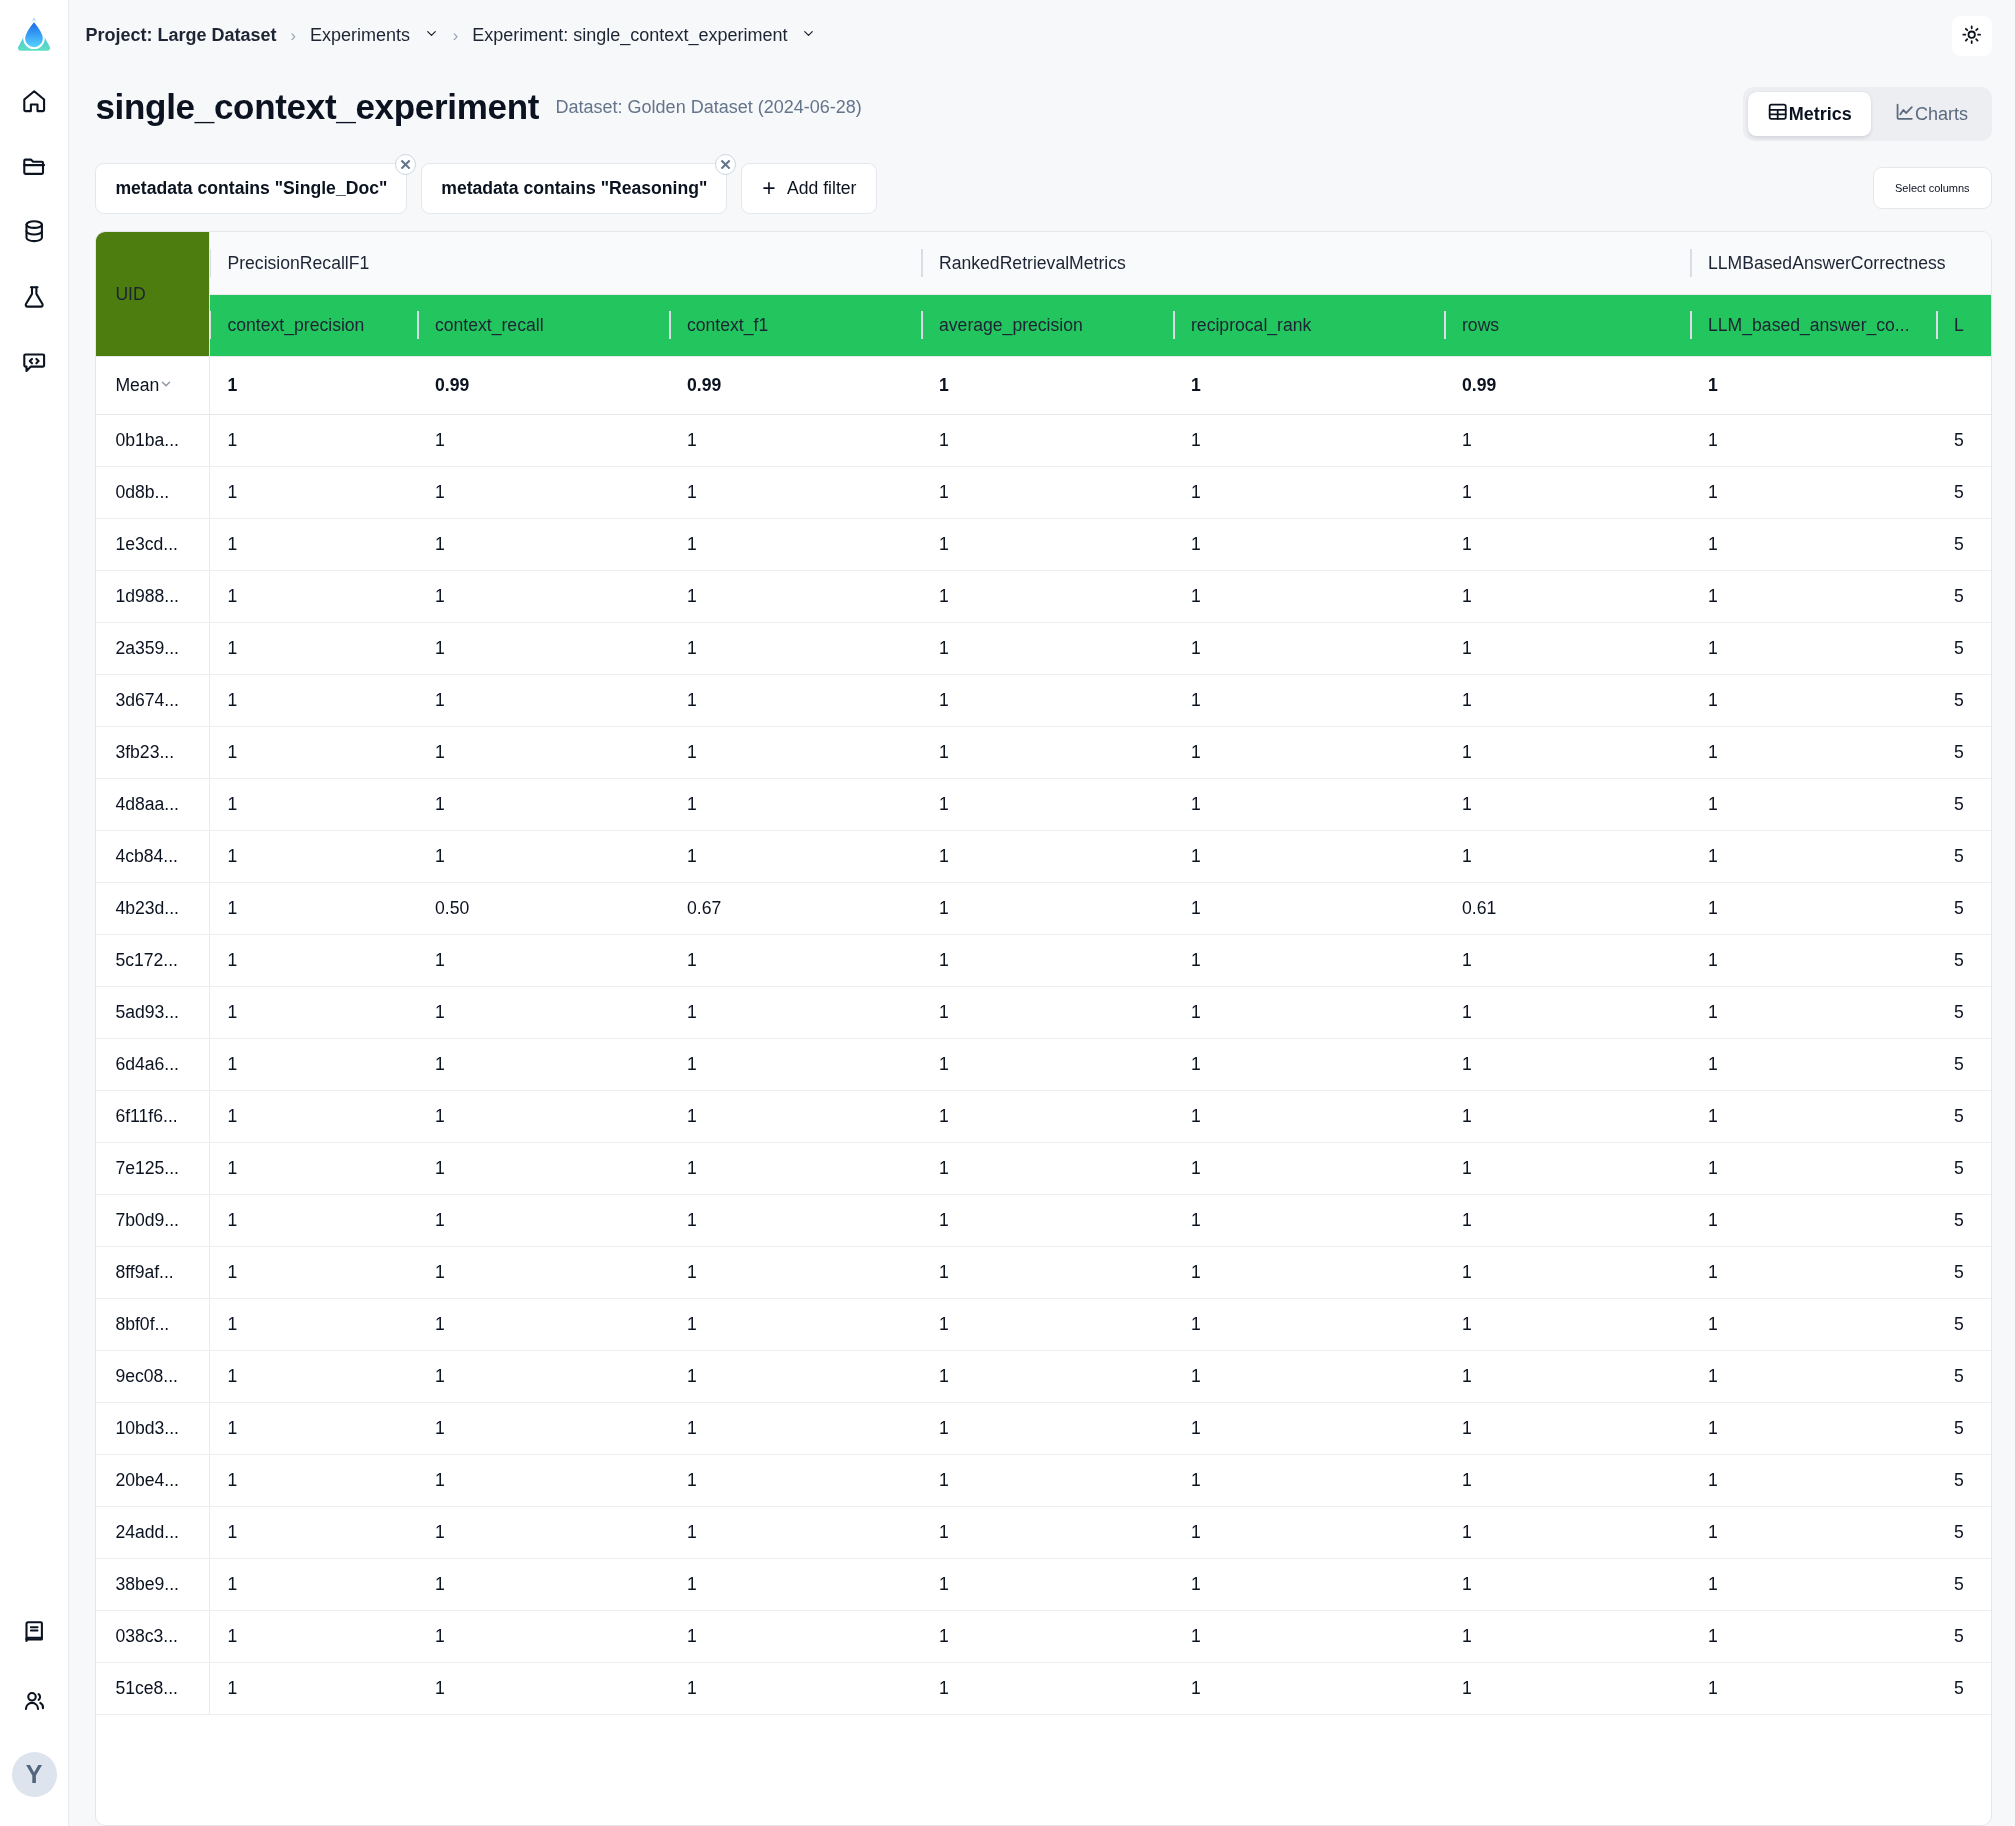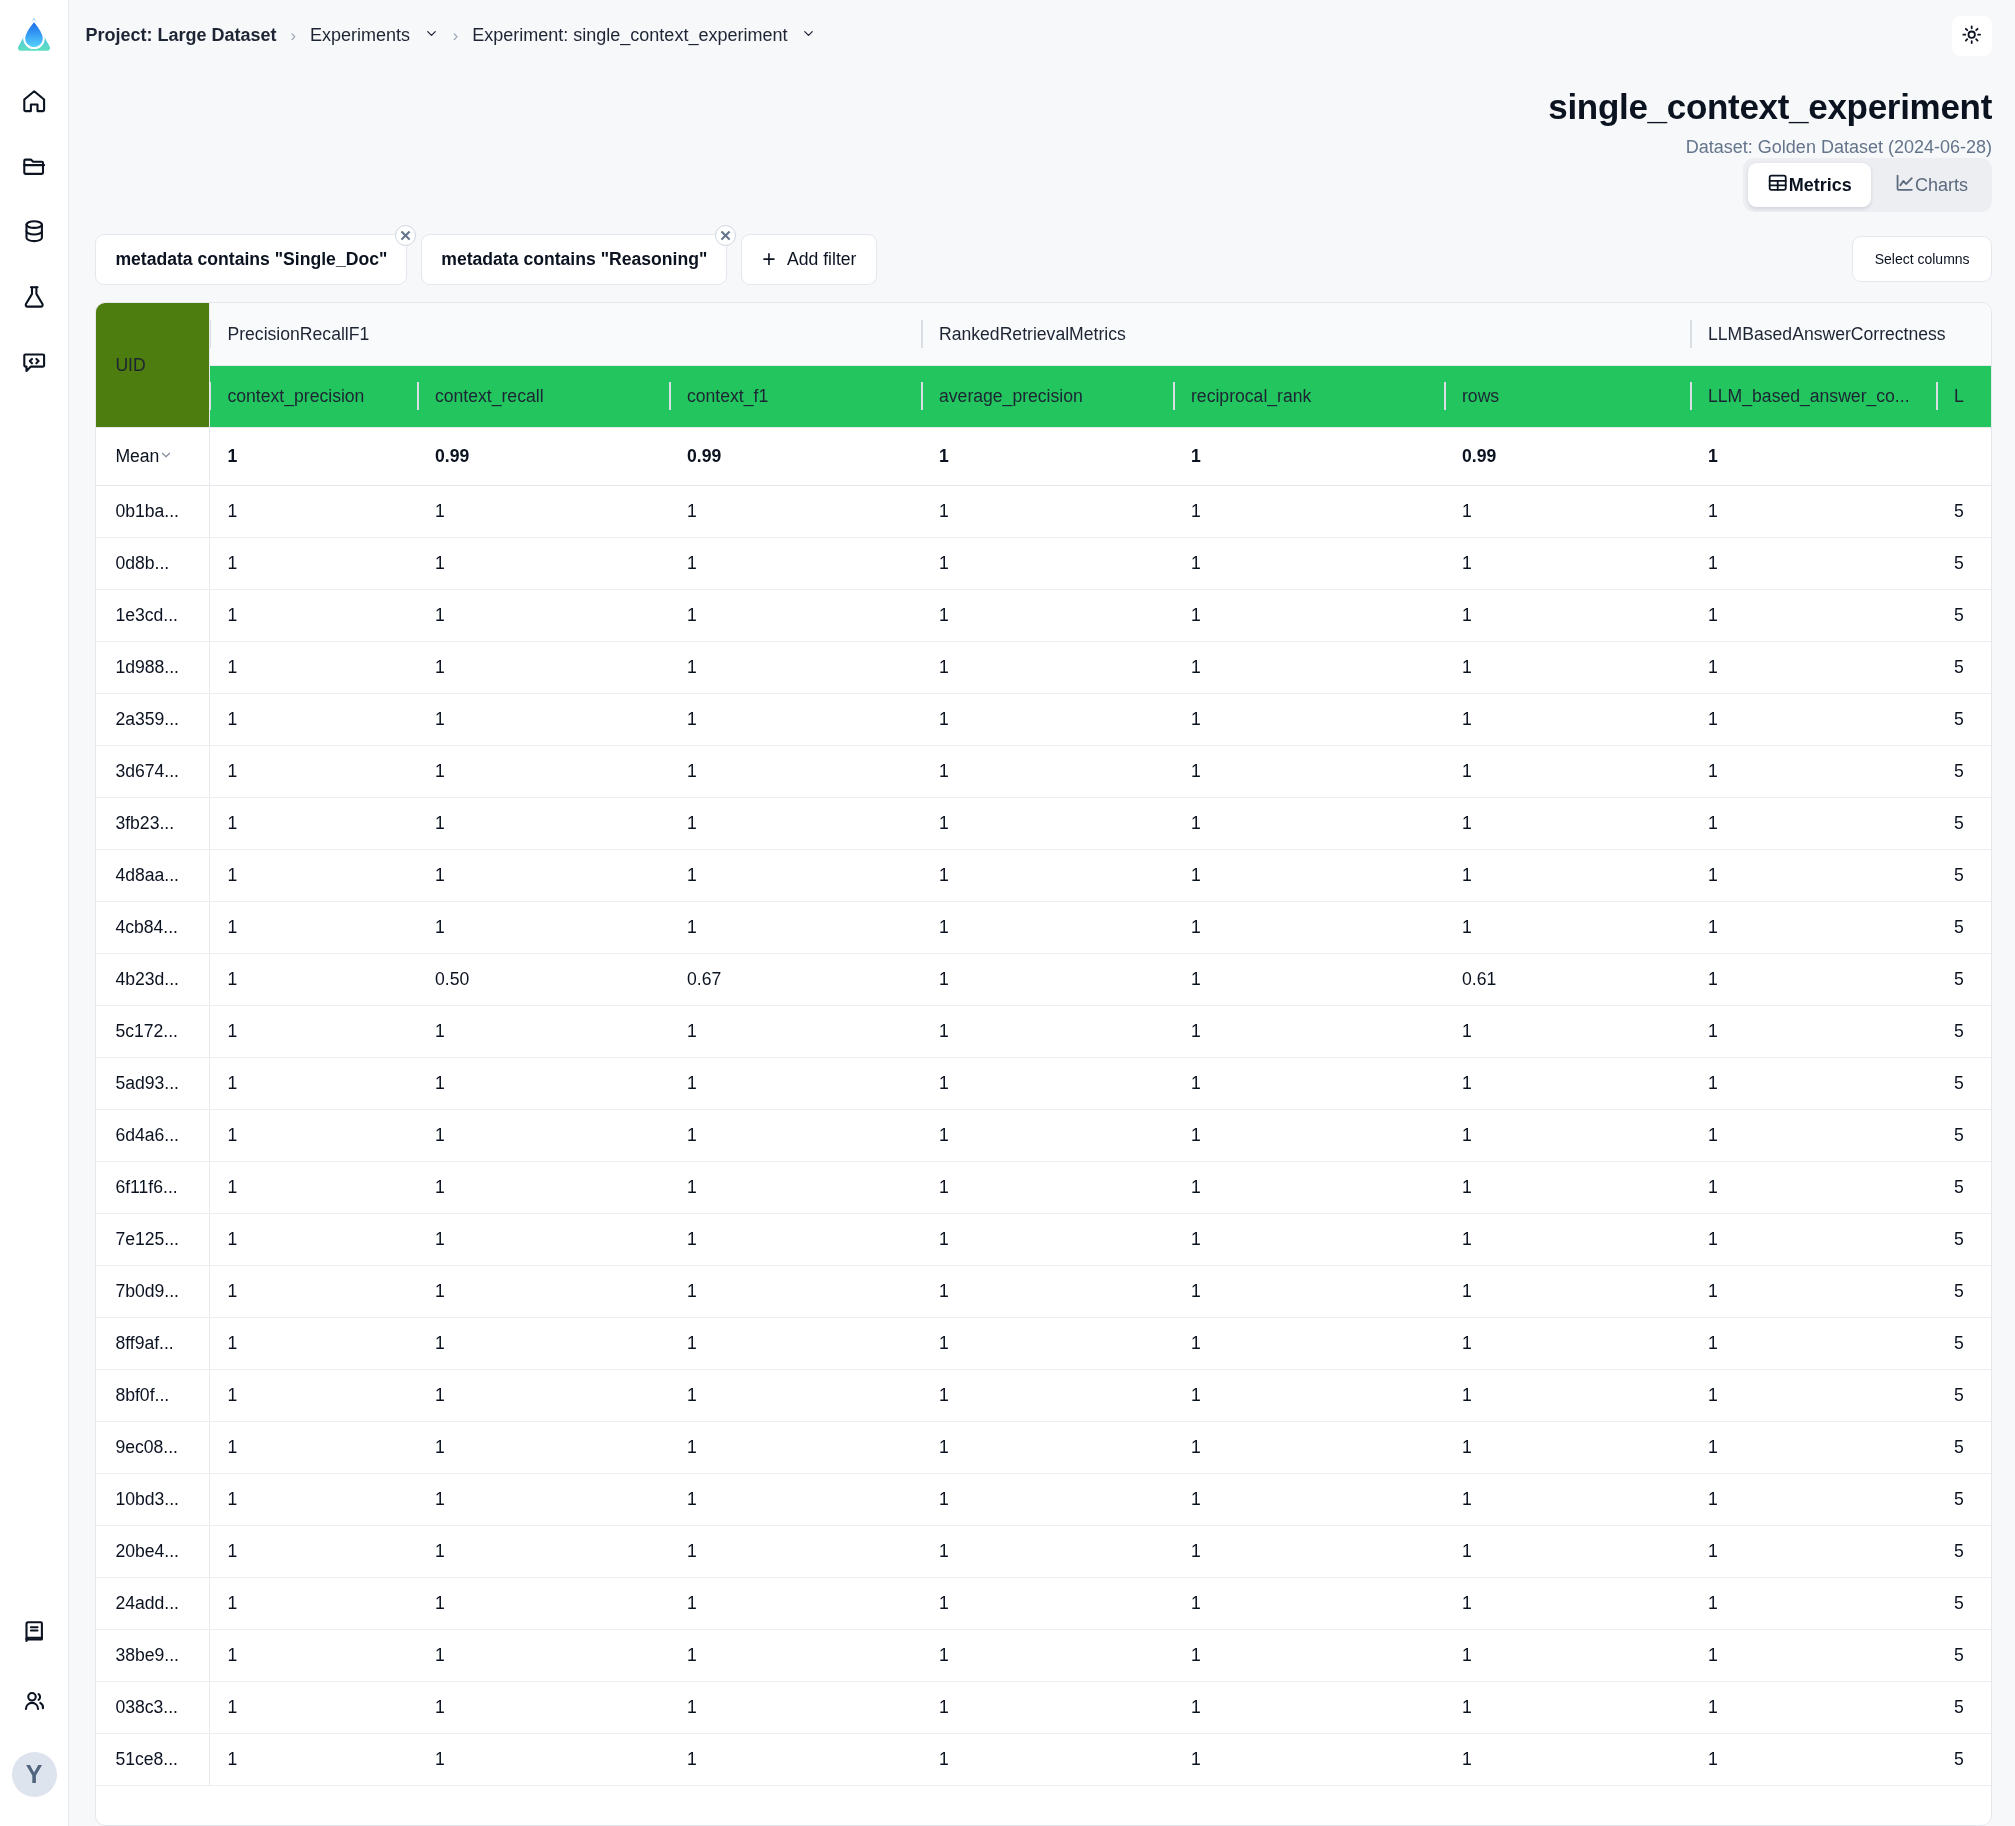--- a/index.html
+++ b/index.html
@@ -53,21 +53,21 @@
   .chev { margin-left: 8.8px; display: inline-block; vertical-align: middle; }
   .chev svg { width: 15px; height: 15px; }
   .theme-toggle {
     margin-left: auto; width: 40px; height: 40px; border-radius: 8.8px;
     background: #ffffff; display: flex; align-items: center; justify-content: center;
     cursor: pointer;
   }
   .theme-toggle svg { width: 21.4px; height: 21.4px; }
 
   
-  .titlerow { display: flex; align-items: flex-end; padding: 16.4px 23px 0 26.4px; flex-direction: column; }
+  .titlerow { display: flex; align-items: flex-start; padding: 16.4px 23px 0 26.4px; }
   .page-title { font-size: 35px; font-weight: 700; letter-spacing: -0.3px; color: #0b1220; }
   .dataset-sub { font-size: 18px; color: #64748b; margin-left: 16.4px; padding-top: 10px; }
   .seg {
     margin-left: auto; display: flex; align-items: center; gap: 3.8px;
     background: #eceef2; border-radius: 11.3px; padding: 5px;
   }
   .seg-btn {
     display: flex; align-items: center; 
     padding: 8.8px 19px; border-radius: 8.8px; font-size: 18px; cursor: pointer;
     color: #5b6personally; color: #5c6a7e; font-weight: 500;
@@ -91,21 +91,21 @@
     font-size: 15px; line-height: 1; cursor: pointer;
   }
   .addfilter {
     display: flex; align-items: center; gap: 11.3px;
     background: #ffffff; border: 1.3px solid #e4e7ec; border-radius: 8.8px;
     padding: 14px 20px; font-size: 17.6px; color: #0b1220; cursor: pointer; font-weight: 500;
   }
   .addfilter .plus { font-size: 23px; font-weight: 400; line-height: .8; }
   .selcols {
     margin-left: auto; background: #ffffff; border: 1.3px solid #e4e7ec;
-    border-radius: 8.8px; padding: 14px 21.4px; font-size: 14px; color: #0b1220;
+    border-radius: 8.8px; padding: 14px 21.4px; font-size: 11px; color: #0b1220;
     cursor: pointer; font-weight: 500; white-space: nowrap;
   }
 
   
   .tablewrap {
     margin: 17.6px 23px 0 26.4px;
     background: #ffffff;
     border: 1.3px solid #e4e7ec;
     border-radius: 10px;
     overflow: hidden;

